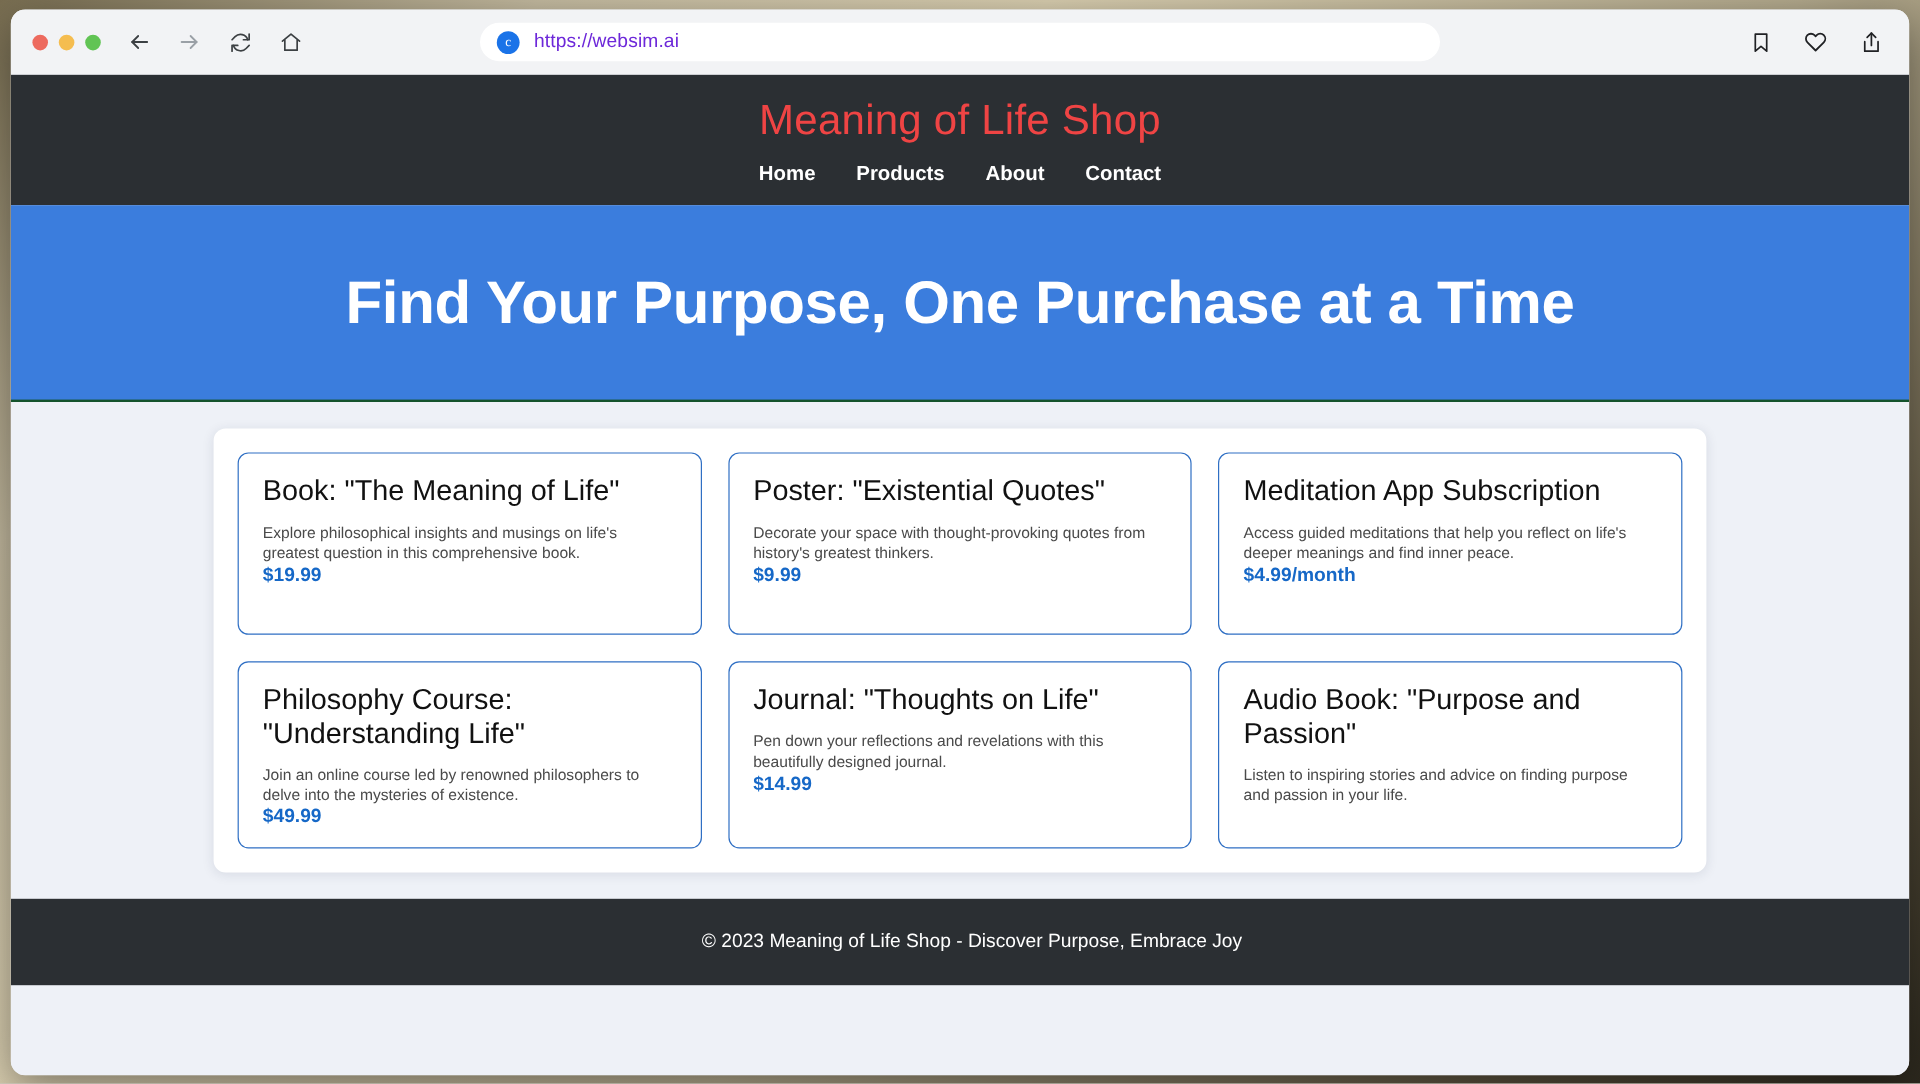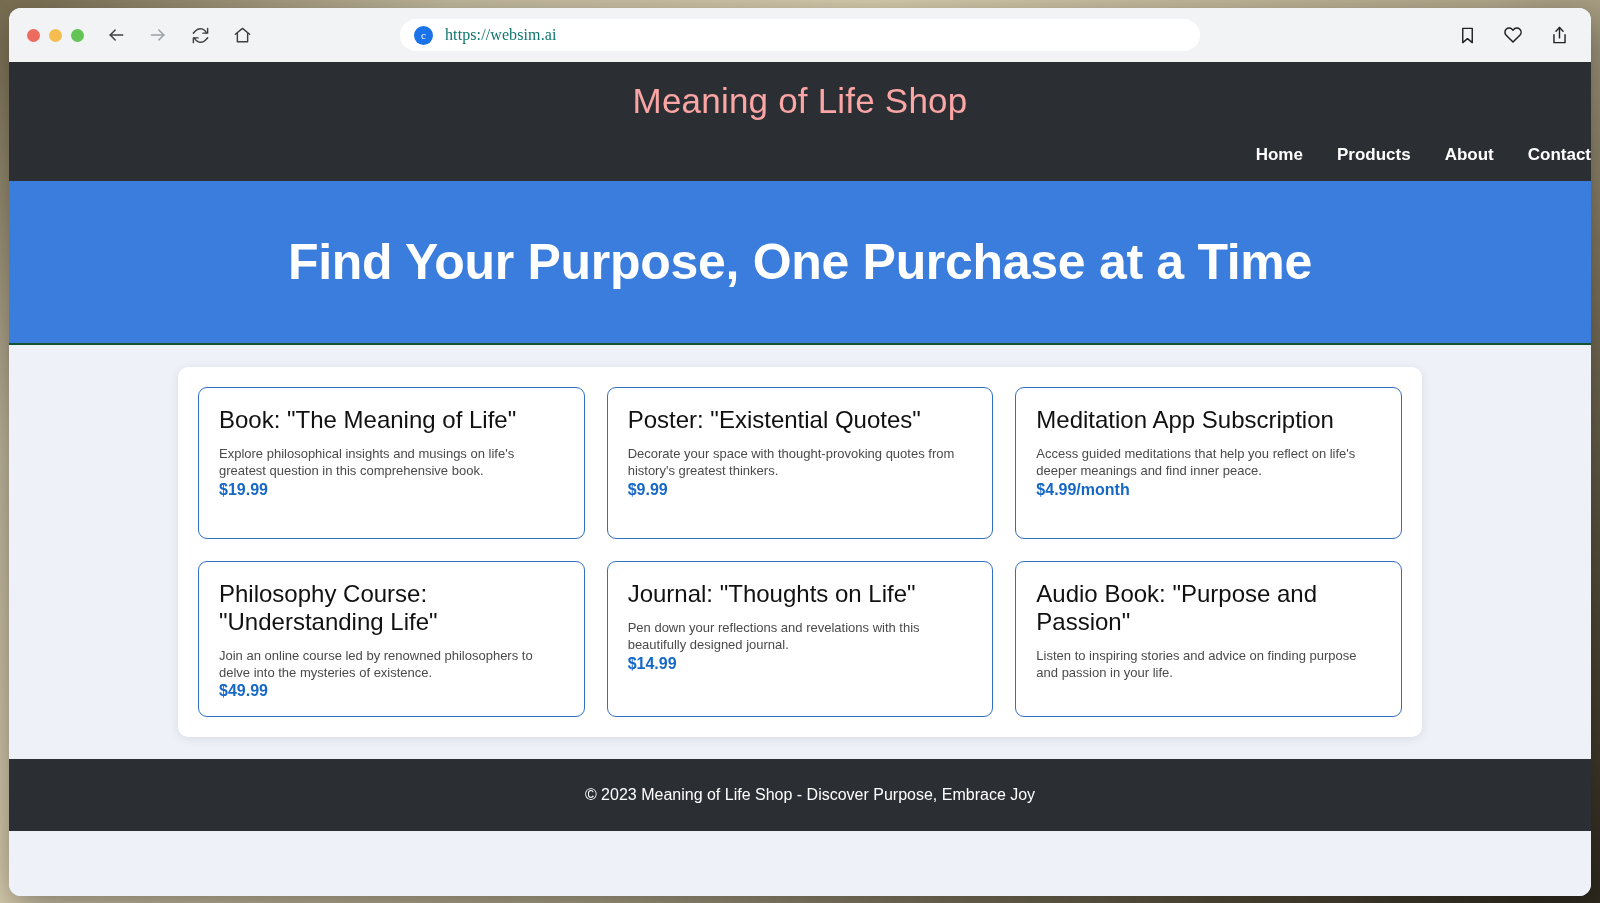--- a/index.html
+++ b/index.html
@@ -90,23 +90,22 @@
     border-radius: 50%;
     background: #1a73e8;
     color: #fff;
     font-size: 11px;
     display: flex; align-items: center; justify-content: center;
     flex: none;
     font-family: "Liberation Serif", serif;
   }
   .url-text {
     font-size: 16px;
-    color: #0f766e;
+    color: #6d28d9;
     letter-spacing: 0.1px;
-    font-family: Liberation Serif, serif;
   }
 
   .toolbar-right {
     position: absolute;
     right: 20px;
     display: flex;
     align-items: center;
     gap: 22px;
   }
   .tb-icon { width: 24px; height: 24px; display: flex; align-items: center; justify-content: center; cursor: pointer; }
@@ -118,30 +117,30 @@
     overflow: hidden;
   }
 
   
   .site-header {
     background: #2b2f33;
     padding: 18px 0 16px;
     text-align: center;
   }
   .site-title {
-    color: #fca5a5;
+    color: #ef4444;
     font-size: 35px;
     font-weight: 400;
     letter-spacing: 0.2px;
     line-height: 1.2;
   }
   .site-nav {
-    margin-top: 23px;
-    display: flex;
-    justify-content: flex-end;
+    margin-top: 13px;
+    display: flex;
+    justify-content: center;
     gap: 34px;
   }
   .nav-link {
     color: #ffffff;
     font-size: 17px;
     font-weight: bold;
     text-decoration: none;
     cursor: pointer;
   }
 

